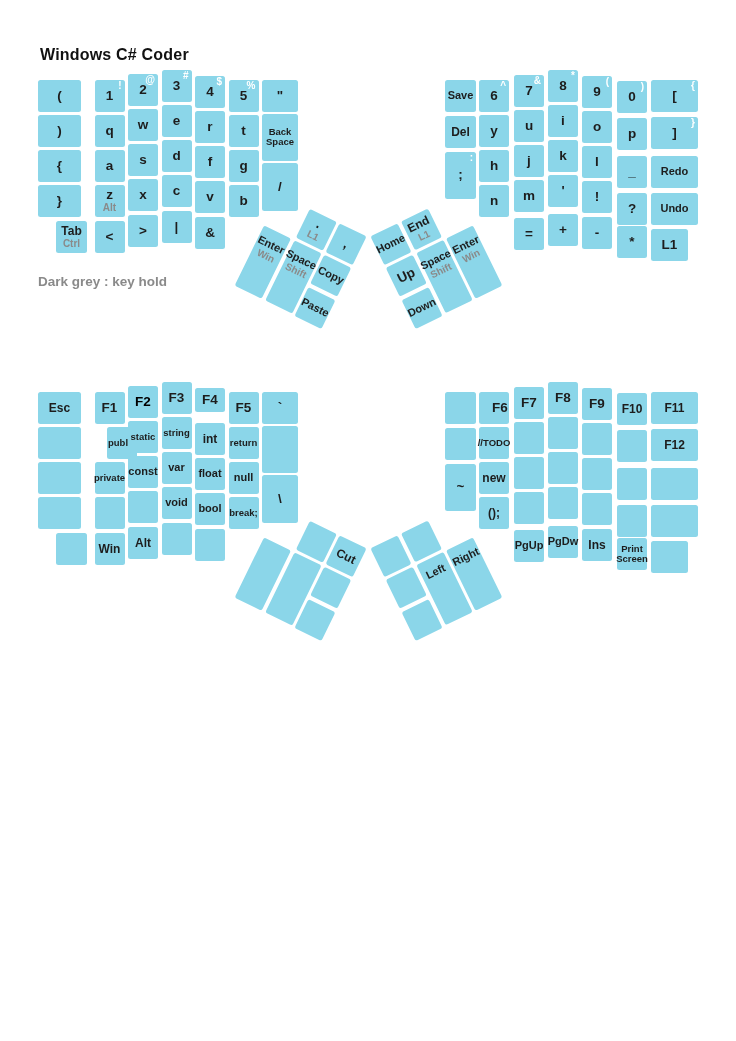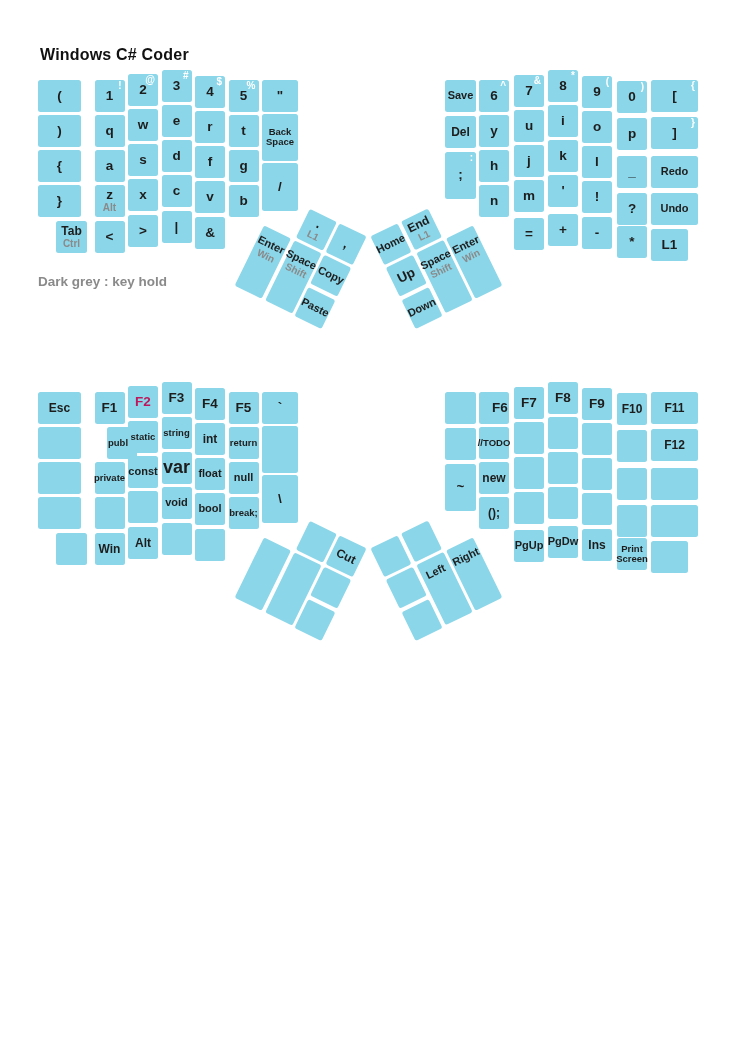--- a/index.html
+++ b/index.html
@@ -292,46 +292,46 @@
         <span class="main" style="font-size: 9.5px; color: rgb(29, 29, 29);">public</span>
       </div>
       <div class="key" style="left: 94.5px; top: 462px; width: 30px; height: 32px; background: rgb(139, 214, 233);">
         <span class="main" style="font-size: 9.5px; color: rgb(29, 29, 29);">private</span>
       </div>
       <div class="key" style="left: 94.5px; top: 497px; width: 30px; height: 32px; background: rgb(139, 214, 233);"></div>
       <div class="key" style="left: 94.5px; top: 533px; width: 30px; height: 32px; background: rgb(139, 214, 233);">
         <span class="main" style="font-size: 12px; color: rgb(29, 29, 29);">Win</span>
       </div>
       <div class="key" style="left: 128px; top: 386px; width: 30px; height: 32px; background: rgb(139, 214, 233);">
-        <span class="main" style="font-size: 13.5px; color: #be185d;">F2</span>
+        <span class="main" style="font-size: 13.5px; color: #000000;">F2</span>
       </div>
       <div class="key" style="left: 128px; top: 421px; width: 30px; height: 32px; background: rgb(139, 214, 233);">
         <span class="main" style="font-size: 9.5px; color: rgb(29, 29, 29);">static</span>
       </div>
       <div class="key" style="left: 128px; top: 456px; width: 30px; height: 32px; background: rgb(139, 214, 233);">
         <span class="main" style="font-size: 11px; color: rgb(29, 29, 29);">const</span>
       </div>
       <div class="key" style="left: 128px; top: 491px; width: 30px; height: 32px; background: rgb(139, 214, 233);"></div>
       <div class="key" style="left: 128px; top: 527px; width: 30px; height: 32px; background: rgb(139, 214, 233);">
         <span class="main" style="font-size: 12px; color: rgb(29, 29, 29);">Alt</span>
       </div>
       <div class="key" style="left: 161.5px; top: 382px; width: 30px; height: 32px; background: rgb(139, 214, 233);">
         <span class="main" style="font-size: 13.5px; color: rgb(29, 29, 29);">F3</span>
       </div>
       <div class="key" style="left: 161.5px; top: 417px; width: 30px; height: 32px; background: rgb(139, 214, 233);">
         <span class="main" style="font-size: 9.5px; color: rgb(29, 29, 29);">string</span>
       </div>
       <div class="key" style="left: 161.5px; top: 452px; width: 30px; height: 32px; background: rgb(139, 214, 233);">
-        <span class="main" style="font-size: 18px; color: rgb(29, 29, 29);">var</span>
+        <span class="main" style="font-size: 11px; color: rgb(29, 29, 29);">var</span>
       </div>
       <div class="key" style="left: 161.5px; top: 487px; width: 30px; height: 32px; background: rgb(139, 214, 233);">
         <span class="main" style="font-size: 11px; color: rgb(29, 29, 29);">void</span>
       </div>
       <div class="key" style="left: 161.5px; top: 523px; width: 30px; height: 32px; background: rgb(139, 214, 233);"></div>
-      <div class="key" style="left: 195px; top: 388px; width: 30px; height: 32px; background: rgb(139, 214, 233);">
+      <div class="key" style="left: 195px; top: 388px; width: 30px; height: 24px; background: rgb(139, 214, 233);">
         <span class="main" style="font-size: 13.5px; color: rgb(29, 29, 29);">F4</span>
       </div>
       <div class="key" style="left: 195px; top: 423px; width: 30px; height: 32px; background: rgb(139, 214, 233);">
         <span class="main" style="font-size: 12px; color: rgb(29, 29, 29);">int</span>
       </div>
       <div class="key" style="left: 195px; top: 458px; width: 30px; height: 32px; background: rgb(139, 214, 233);">
         <span class="main" style="font-size: 11px; color: rgb(29, 29, 29);">float</span>
       </div>
       <div class="key" style="left: 195px; top: 493px; width: 30px; height: 32px; background: rgb(139, 214, 233);">
         <span class="main" style="font-size: 11px; color: rgb(29, 29, 29);">bool</span>

